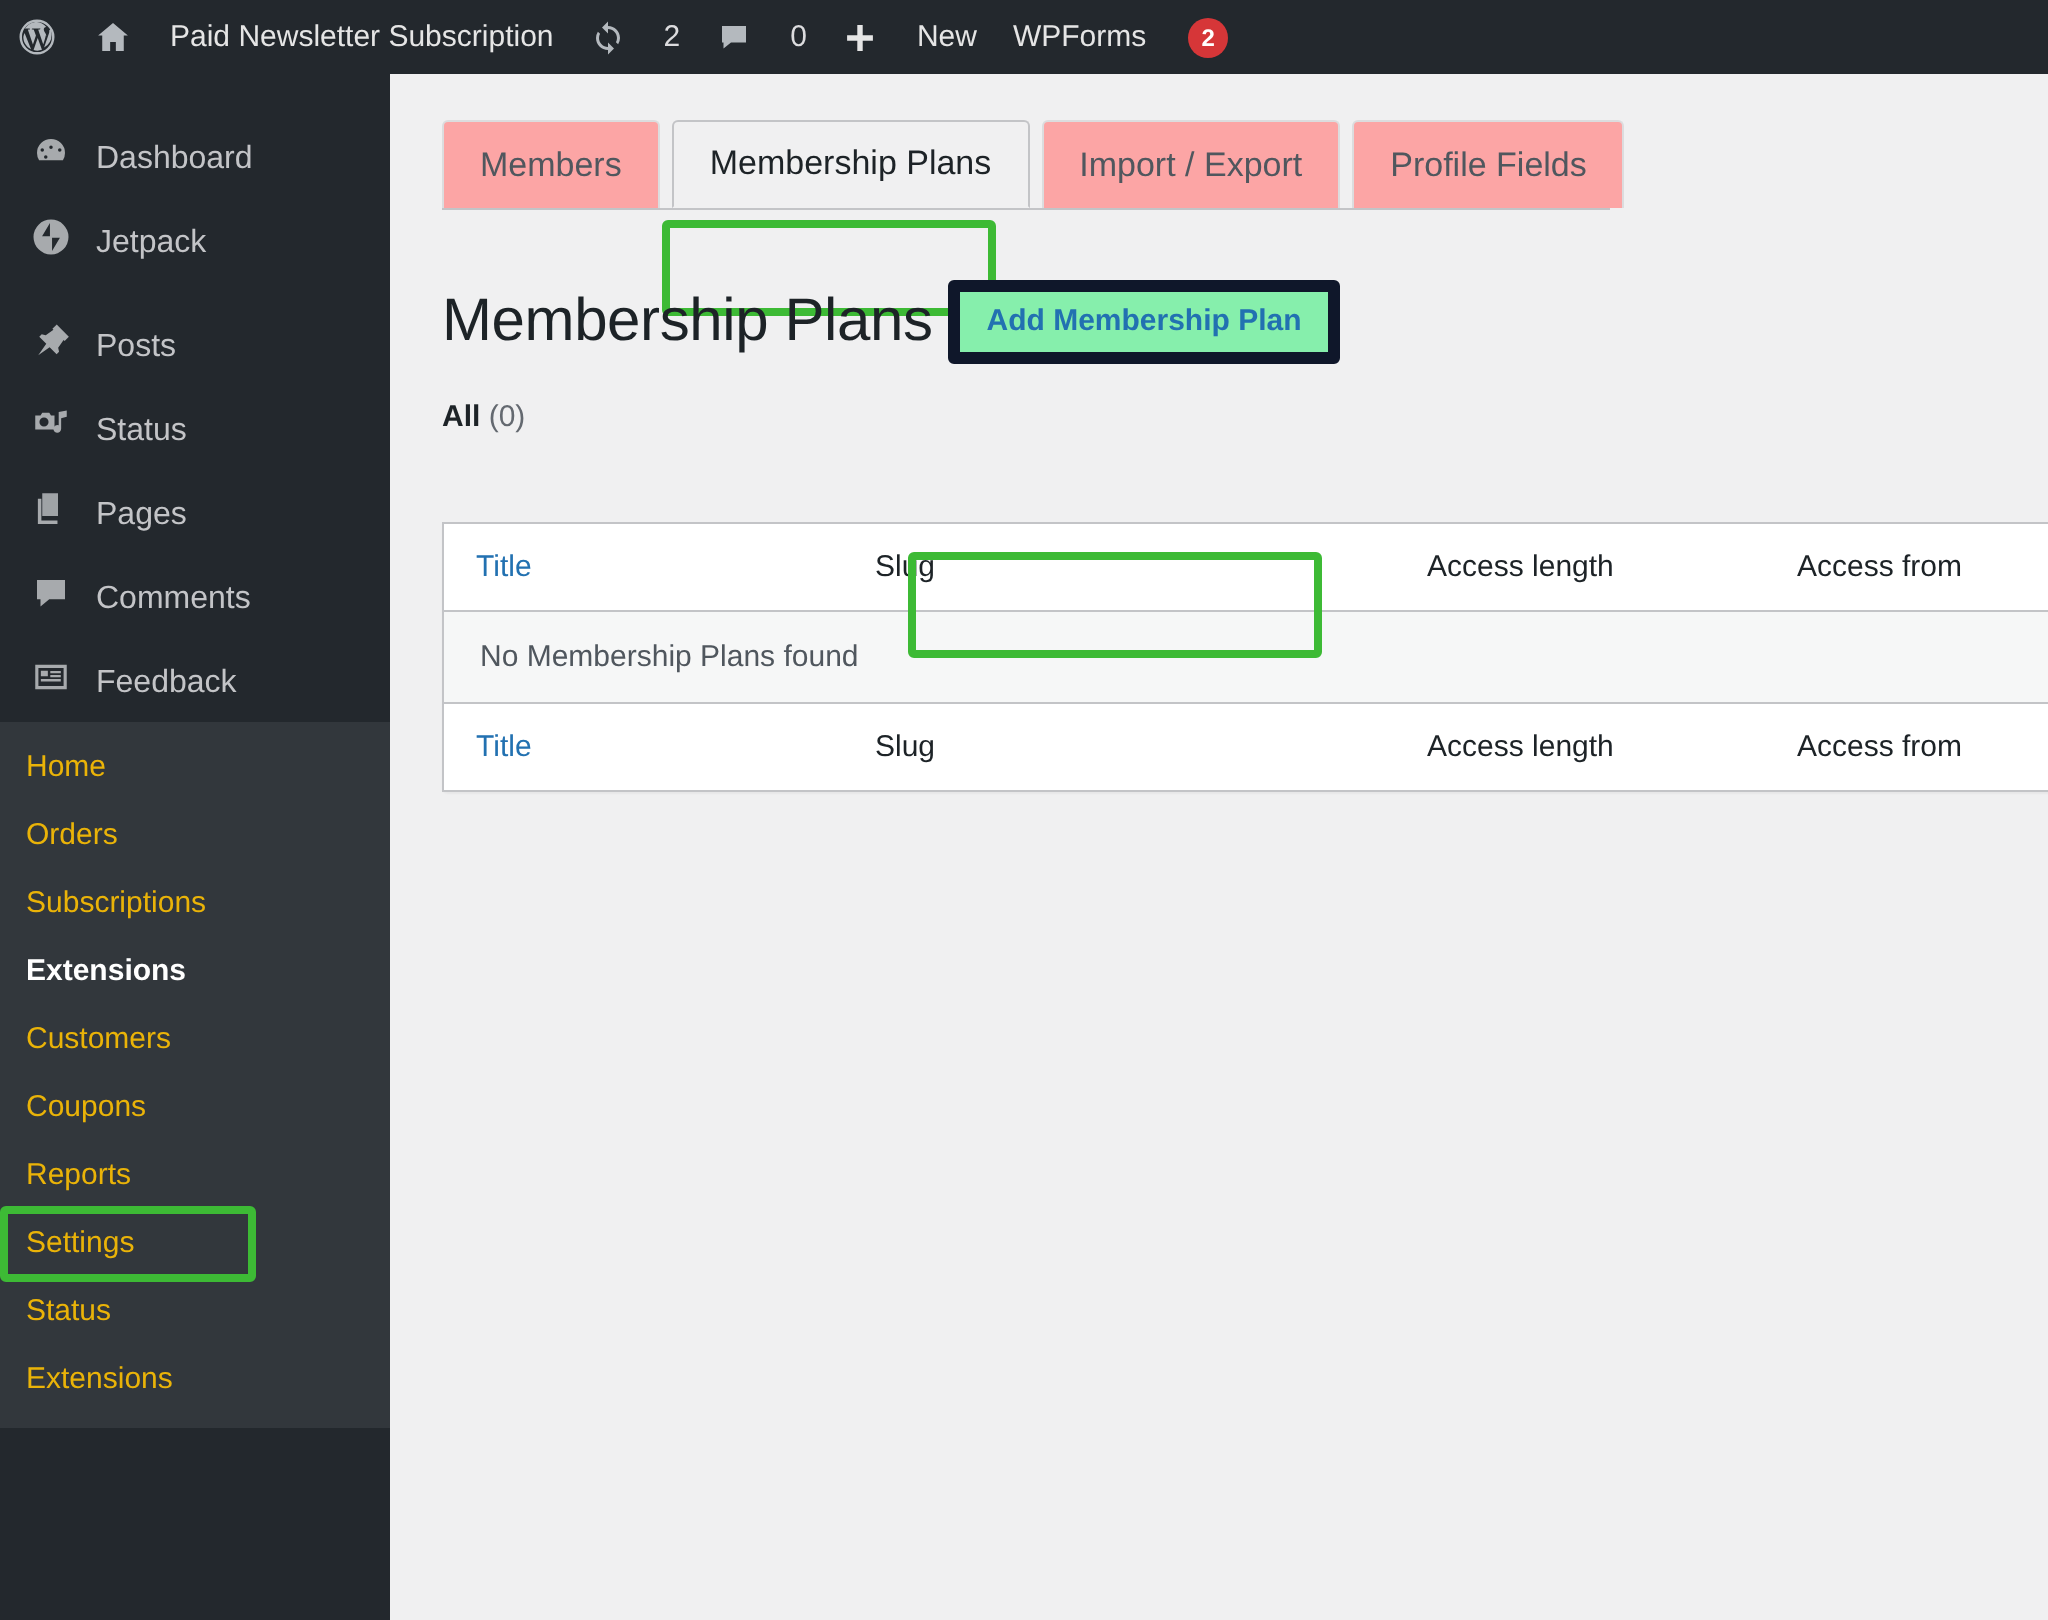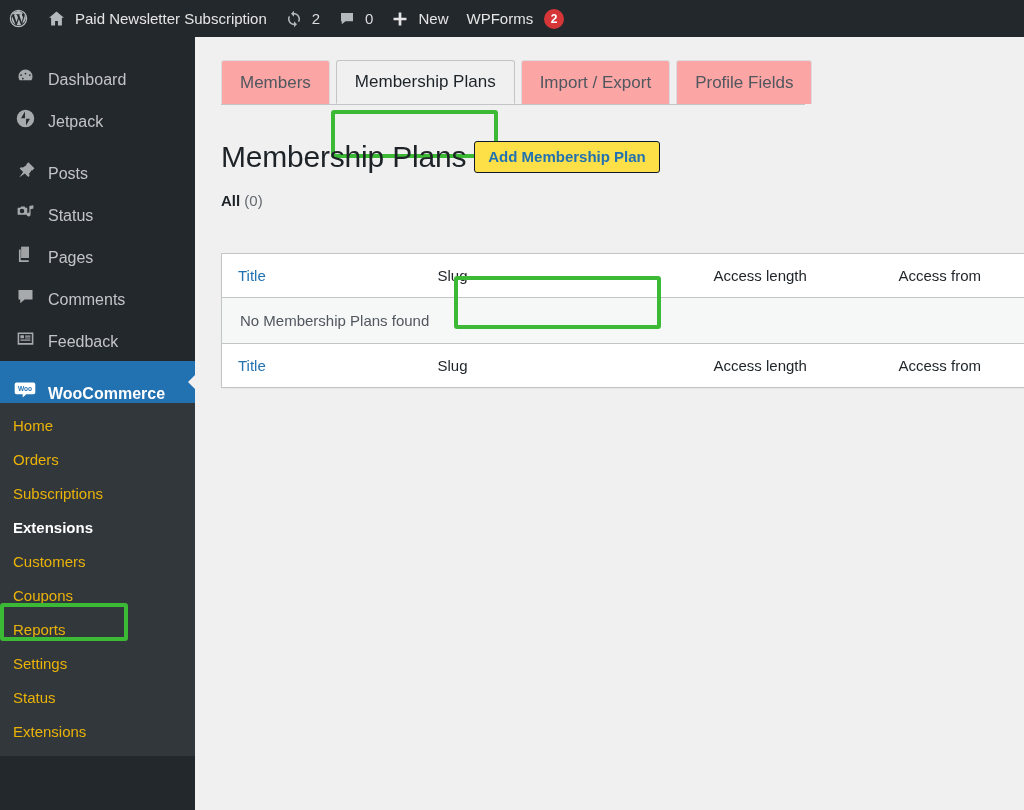--- a/index.html
+++ b/index.html
@@ -15,21 +15,21 @@
   
   .adminbar {
     position: absolute; top: 0; left: 0;
     width: 1024px; height: 37px;
     background: #23282d;
     display: flex; align-items: center;
     color: #c3c4c7;
     font-size: 15px;
   }
   .ab-item {
-    display: flex; align-items: center; gap: 9px;
+    display: flex; align-items: center; gap: 19px;
     height: 37px; padding: 0 9px;
     color: #e5e5e5; white-space: nowrap;
   }
   .ab-item.first { padding-left: 8px; }
   .ab-icon { display: inline-flex; align-items: center; justify-content: center; }
   .ab-count { color: #dcdcde; font-size: 15px; }
   .wp-logo svg { display:block; }
   .badge-red {
     display: inline-flex; align-items: center; justify-content: center;
     min-width: 20px; height: 20px; border-radius: 10px;
@@ -117,22 +117,22 @@
     display: flex; align-items: center;
     margin: 35px 0 0 26px;
     position: relative;
   }
   .page-title {
     font-size: 30px; font-weight: 400; color: #1d2327;
     letter-spacing: -0.2px;
   }
   .page-action {
     margin-left: 8px;
-    background: #fde047; color: #2271b1;
-    border: 1px solid #0f172a; border-radius: 3px;
+    background: #86efac; color: #2271b1;
+    border: 6px solid #0f172a; border-radius: 3px;
     font-size: 15px; font-weight: 600;
     padding: 7px 13px 8px;
     line-height: 1;
     cursor: pointer;
     font-family: "Liberation Sans", sans-serif;
   }
   .hl-addplan { left: 233px; top: 136px; width: 207px; height: 53px; }
 
   
   .subsubsub {
@@ -299,29 +299,20 @@
         <svg width="21" height="21" viewBox="0 0 24 24" fill="currentColor">
           <path d="M3 5h18v14H3V5zm1.8 1.8v10.4h14.4V6.8H4.8z"></path>
           <path d="M6.2 8.4h4v3.2h-4zM11.6 8.6h6v1.3h-6zM11.6 10.8h6v1.3h-6zM6.2 13.2h11.4v1.3H6.2z"></path>
         </svg>
       </span>
       <span>Feedback</span>
     </div>
 
     <div class="menu-gap"></div>
 
-    <div class="menu-item current">
-      <span class="m-icon">
-        <svg width="24" height="24" viewBox="0 0 24 24">
-          <path d="M3.5 4.5h17a1.8 1.8 0 0 1 1.8 1.8v8.2a1.8 1.8 0 0 1-1.8 1.8h-7.2l-3.6 3.1v-3.1H3.5a1.8 1.8 0 0 1-1.8-1.8V6.3A1.8 1.8 0 0 1 3.5 4.5z" fill="#fff"></path>
-          <text x="12" y="13.3" font-family="Liberation Sans, sans-serif" font-size="6.6" font-weight="700" fill="#2271b1" text-anchor="middle">Woo</text>
-        </svg>
-      </span>
-      <span>WooCommerce</span>
-    </div>
 
     <div class="submenu">
       <div class="sub-item">
         <span>Home</span>
       </div>
       <div class="sub-item">
         <span>Orders</span>
       </div>
       <div class="sub-item">
         <span>Subscriptions</span>

